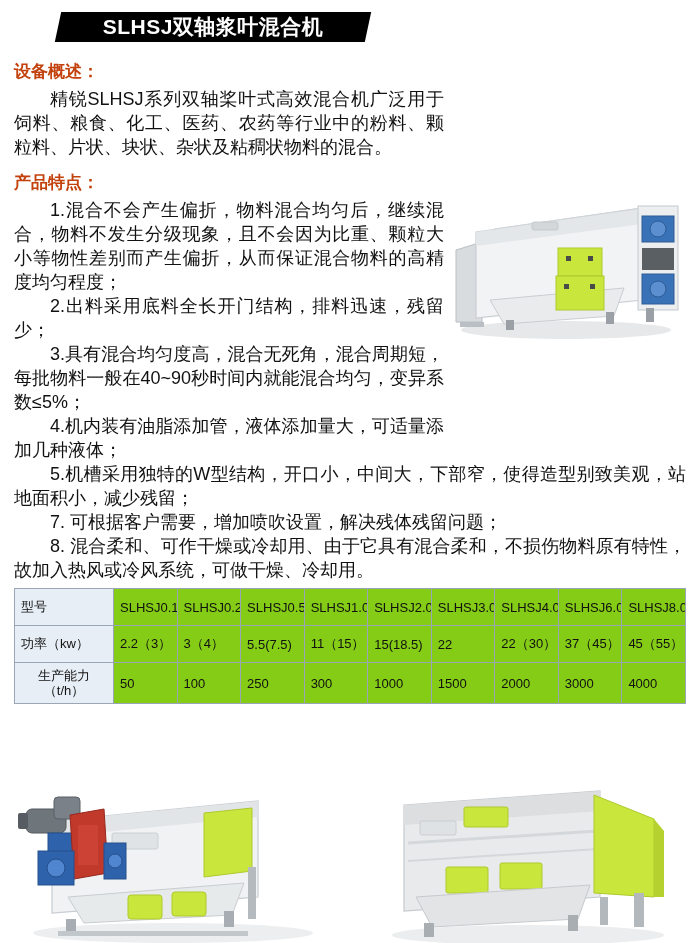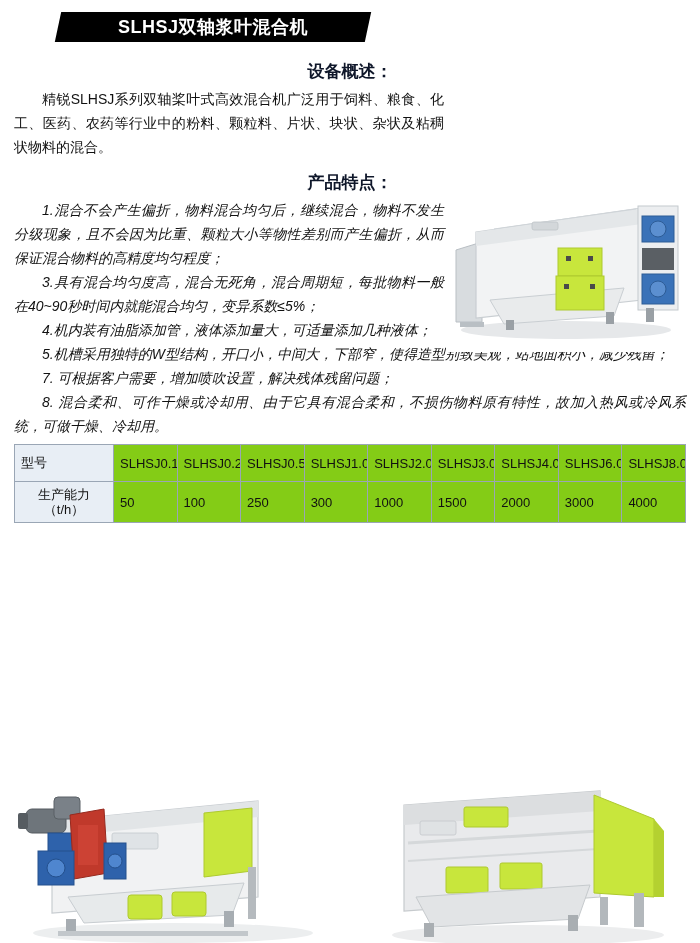--- a/index.html
+++ b/index.html
@@ -40,52 +40,51 @@
   }
   .title-banner .bar-text {
     position: absolute;
     left: 44px;
     top: 0;
     width: 310px;
     height: 30px;
     line-height: 30px;
     text-align: center;
     color: #ffffff;
-    font-size: 18px;
+    font-size: 21px;
     font-weight: bold;
     letter-spacing: 0.5px;
   }
 
   
   .section-heading {
     font-size: 17px;
     font-weight: bold;
-    color: #0f172a;
+    color: #c2410c;
     margin: 12px 0 4px 0;
-    text-align: center;
   }
   #overview-heading { margin-top: 18px; }
 
   
   .para {
-    font-size: 14px;
+    font-size: 18px;
     line-height: 24px;
     text-align: justify;
     margin: 0;
     color: #111;
   }
   .indent { text-indent: 2em; }
 
   .overview-block {
     width: 430px;
   }
   .features-block {
     width: 430px;
   }
-  .features-block .para { margin-bottom: 0px; font-style: italic; }
+  .features-block .para { margin-bottom: 0px; }
   .full-width { width: 672px !important; }
 
   
   .photo-top {
     position: absolute;
     right: 14px;
     top: 160px;
     width: 240px;
     height: 180px;
   }
@@ -154,20 +153,21 @@
   </div>
 
   <div class="section-heading" id="overview-heading">设备概述：</div>
   <div class="overview-block">
     <p class="para indent">精锐SLHSJ系列双轴桨叶式高效混合机广泛用于饲料、粮食、化工、医药、农药等行业中的粉料、颗粒料、片状、块状、杂状及粘稠状物料的混合。</p>
   </div>
 
   <div class="section-heading">产品特点：</div>
   <div class="features-block">
     <p class="para indent">1.混合不会产生偏折，物料混合均匀后，继续混合，物料不发生分级现象，且不会因为比重、颗粒大小等物性差别而产生偏折，从而保证混合物料的高精度均匀程度；</p>
+    <p class="para indent">2.出料采用底料全长开门结构，排料迅速，残留少；</p>
     <p class="para indent">3.具有混合均匀度高，混合无死角，混合周期短，每批物料一般在40~90秒时间内就能混合均匀，变异系数≤5%；</p>
     <p class="para indent">4.机内装有油脂添加管，液体添加量大，可适量添加几种液体；</p>
     <p class="para indent full-width">5.机槽采用独特的W型结构，开口小，中间大，下部窄，使得造型别致美观，站地面积小，减少残留；</p>
     <p class="para indent full-width">7. 可根据客户需要，增加喷吹设置，解决残体残留问题；</p>
     <p class="para indent full-width">8. 混合柔和、可作干燥或冷却用、由于它具有混合柔和，不损伤物料原有特性，故加入热风或冷风系统，可做干燥、冷却用。</p>
   </div>
 
   <div class="params-wrap">
     <table class="params">
       <tbody>
@@ -177,20 +177,32 @@
           <td>SLHSJ0.2</td>
           <td>SLHSJ0.5</td>
           <td>SLHSJ1.0</td>
           <td>SLHSJ2.0</td>
           <td>SLHSJ3.0</td>
           <td>SLHSJ4.0</td>
           <td>SLHSJ6.0</td>
           <td>SLHSJ8.0</td>
         </tr>
         <tr>
+          <td class="rowhead">功率（kw）</td>
+          <td>2.2（3）</td>
+          <td>3（4）</td>
+          <td>5.5(7.5)</td>
+          <td>11（15）</td>
+          <td>15(18.5)</td>
+          <td>22</td>
+          <td>22（30）</td>
+          <td>37（45）</td>
+          <td>45（55）</td>
+        </tr>
+        <tr>
           <td class="rowhead cap">生产能力（t/h）</td>
           <td>50</td>
           <td>100</td>
           <td>250</td>
           <td>300</td>
           <td>1000</td>
           <td>1500</td>
           <td>2000</td>
           <td>3000</td>
           <td>4000</td>

